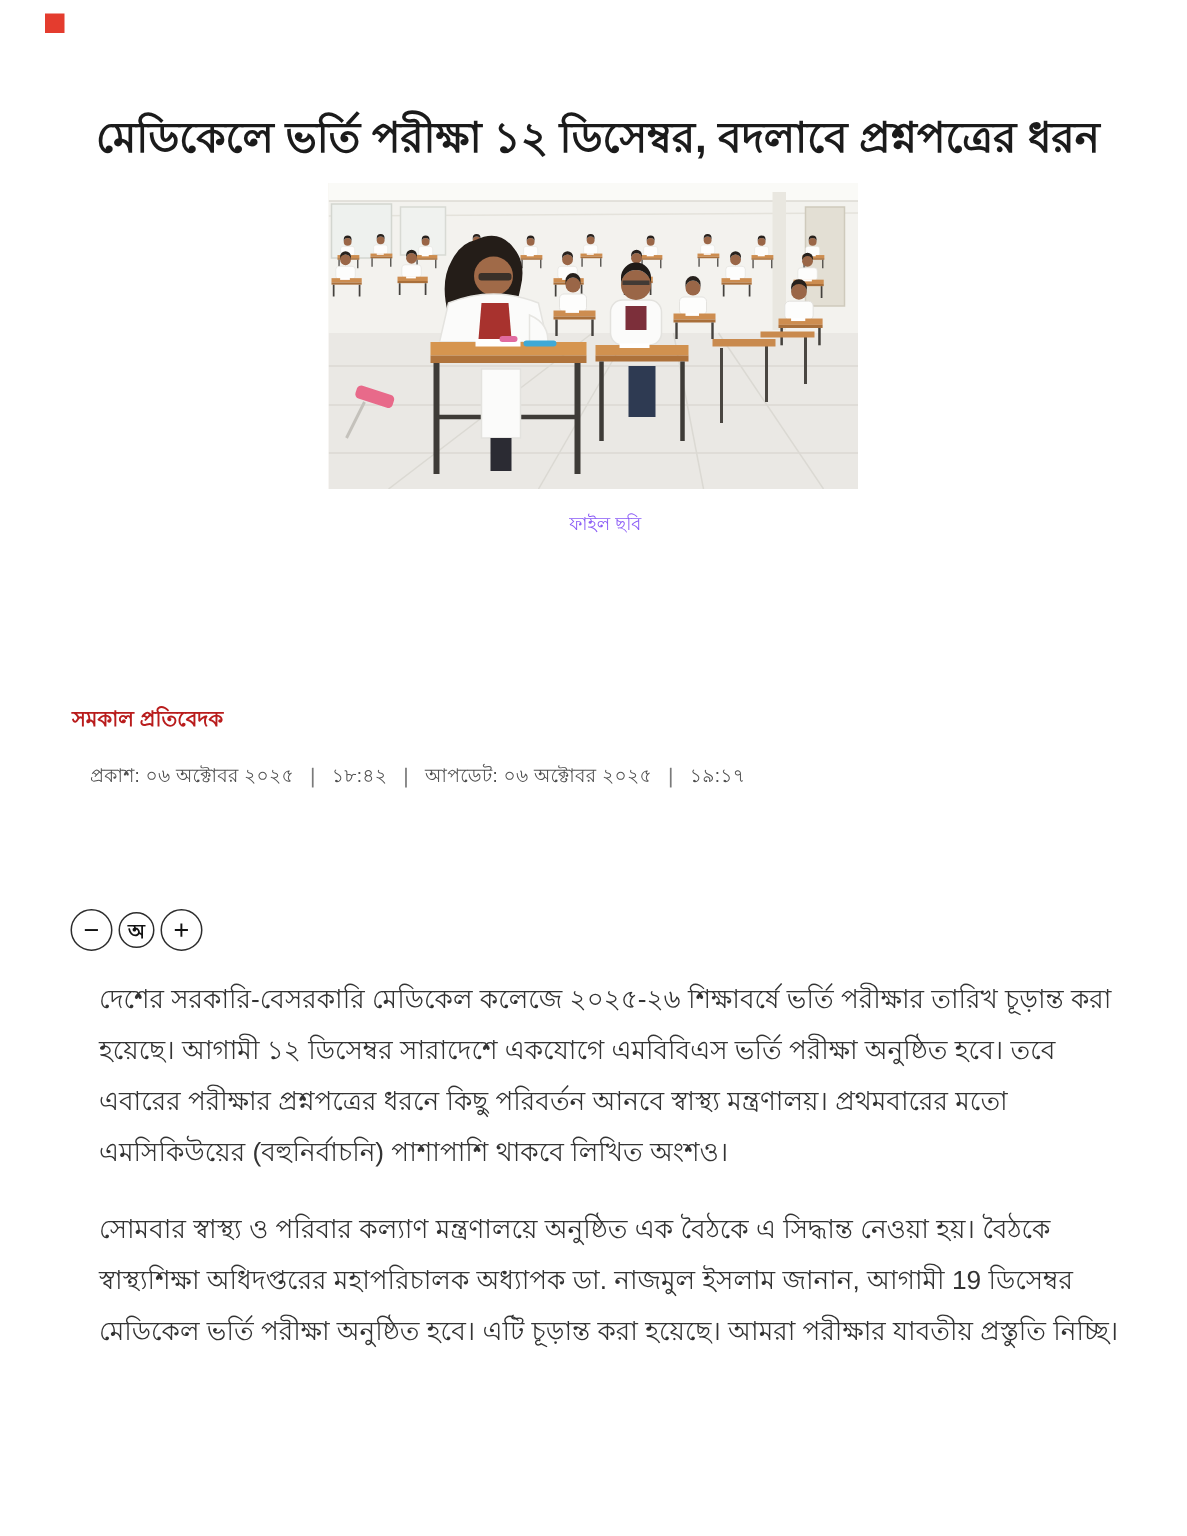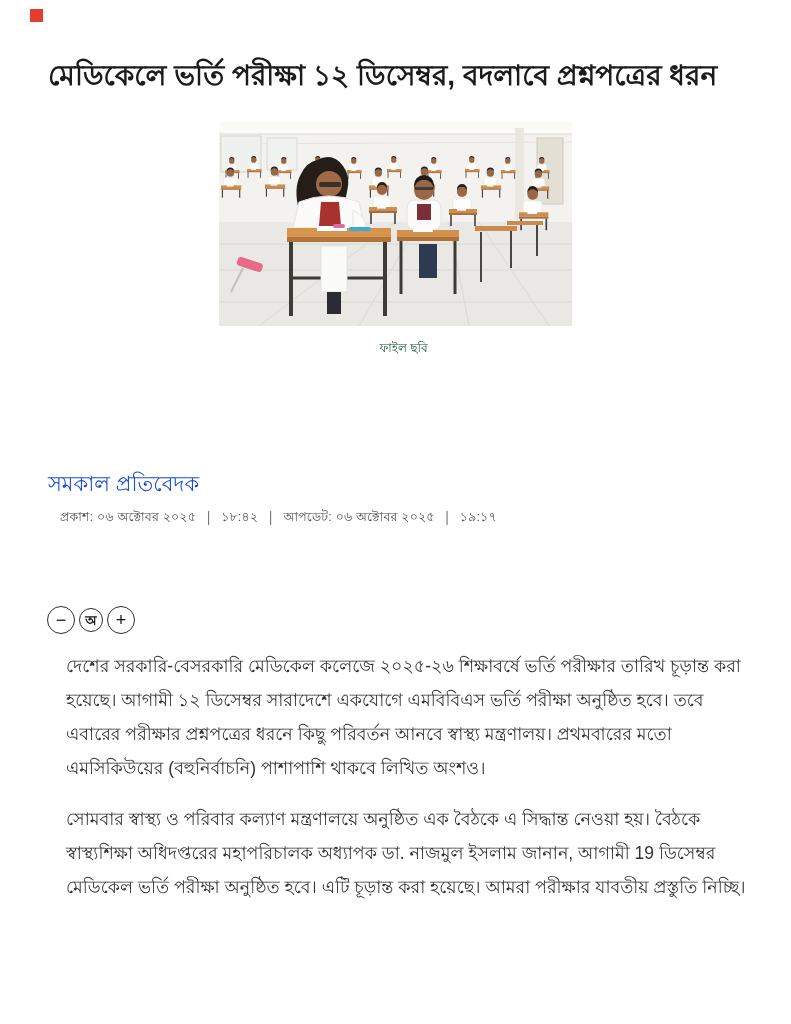--- a/index.html
+++ b/index.html
@@ -2,28 +2,28 @@
 <html><head>
 <meta charset="utf-8">
 <style>
   html,body{margin:0;padding:0;}
   body{
     width:791px;height:1024px;position:relative;background:#ffffff;
     font-family:"Liberation Sans","DejaVu Sans",sans-serif;overflow:hidden;
   }
   .logo-mark{position:absolute;left:30px;top:9px;width:13px;height:13px;background:#e43c2e;}
   .article-title{
-    position:absolute;left:48px;top:57px;width:700px;margin:0;
+    position:absolute;left:48px;top:57px;width:700px;margin:16px;
     font-size:28px;line-height:38px;font-weight:700;color:#1b1b1b;letter-spacing:0;
   }
   .figure-wrap{position:absolute;left:0;top:122px;width:791px;text-align:center;}
   .photo-frame{display:inline-block;width:353px;height:204px;overflow:hidden;background:#f1efeb;}
   .photo-frame svg{display:block;}
-  .figure-caption{margin-top:9px;font-size:12px;color:#14532d;padding-left:16px;}
-  .byline{position:absolute;left:48px;top:468px;font-size:21px;font-weight:400;color:#1d4ed8;}
+  .figure-caption{margin-top:9px;font-size:12px;color:#8b5cf6;padding-left:16px;}
+  .byline{position:absolute;left:48px;top:468px;font-size:14px;font-weight:700;color:#b91c1c;}
   .meta-line{position:absolute;left:60px;top:508px;font-size:12.5px;color:#4f4f4f;letter-spacing:.2px;}
   .meta-line .sep{color:#7a7a7a;padding:0 7px;font-size:14px;vertical-align:-1px;}
   .font-controls{position:absolute;left:47px;top:606px;display:flex;align-items:center;gap:4px;}
   .fc-btn{
     box-sizing:border-box;width:28px;height:28px;border-radius:50%;
     border:1.7px solid #2d2d2d;background:transparent;color:#111;
     font-size:18px;line-height:1;display:flex;align-items:center;justify-content:center;
     padding:0;cursor:pointer;font-family:inherit;
   }
   .fc-btn.small{width:24px;height:24px;font-size:13px;font-weight:700;}

